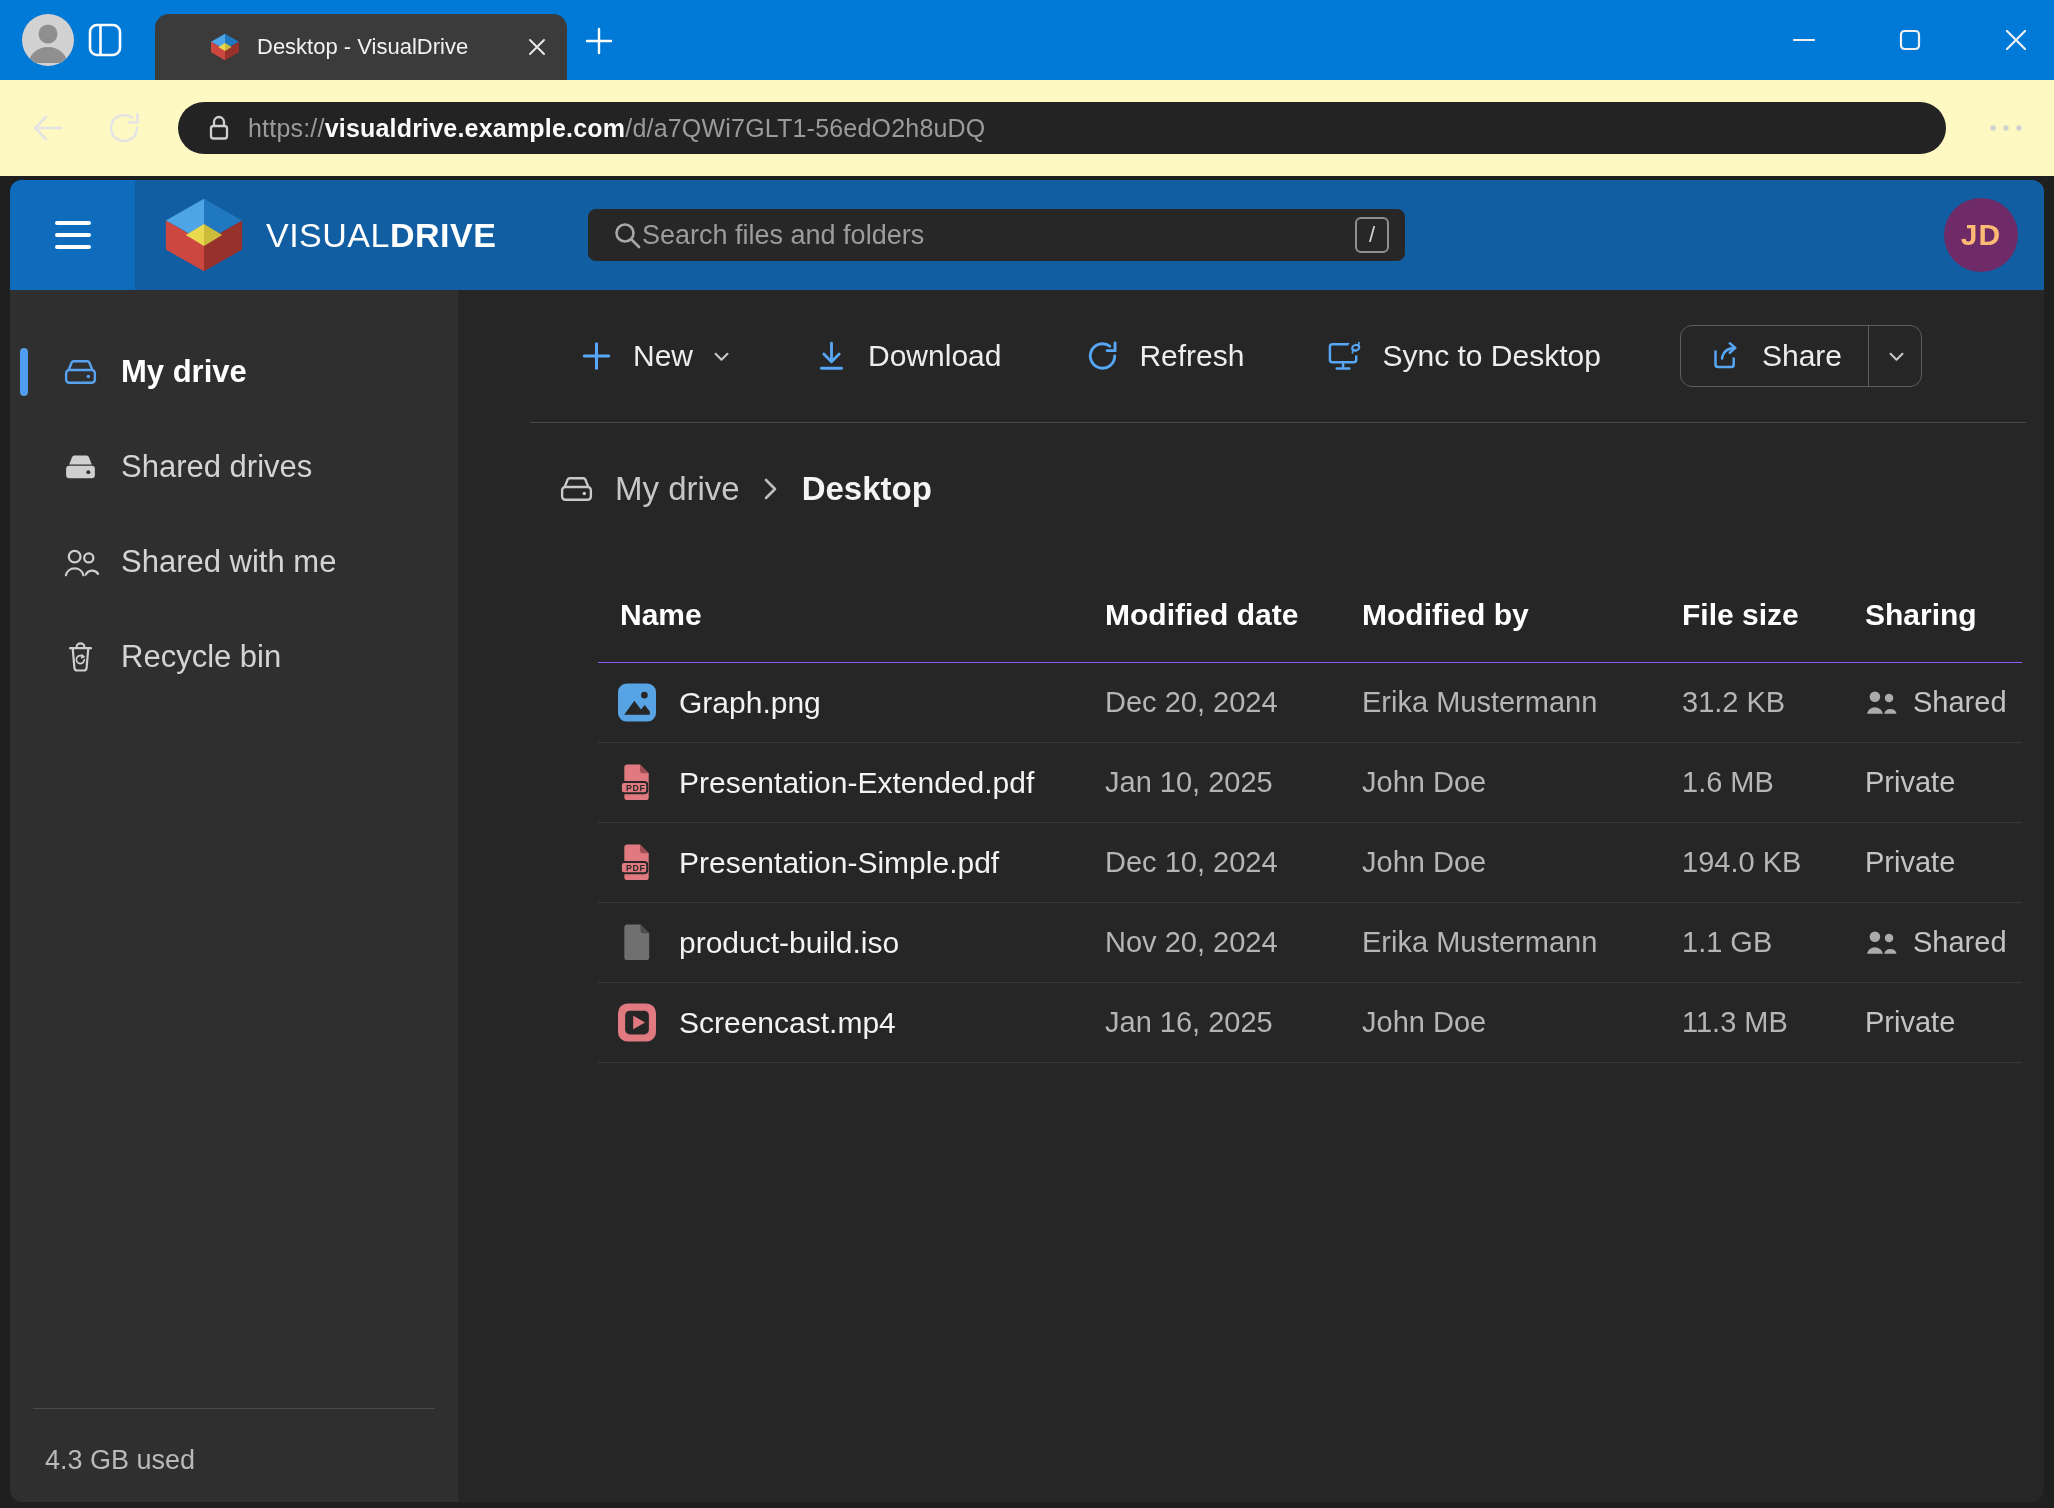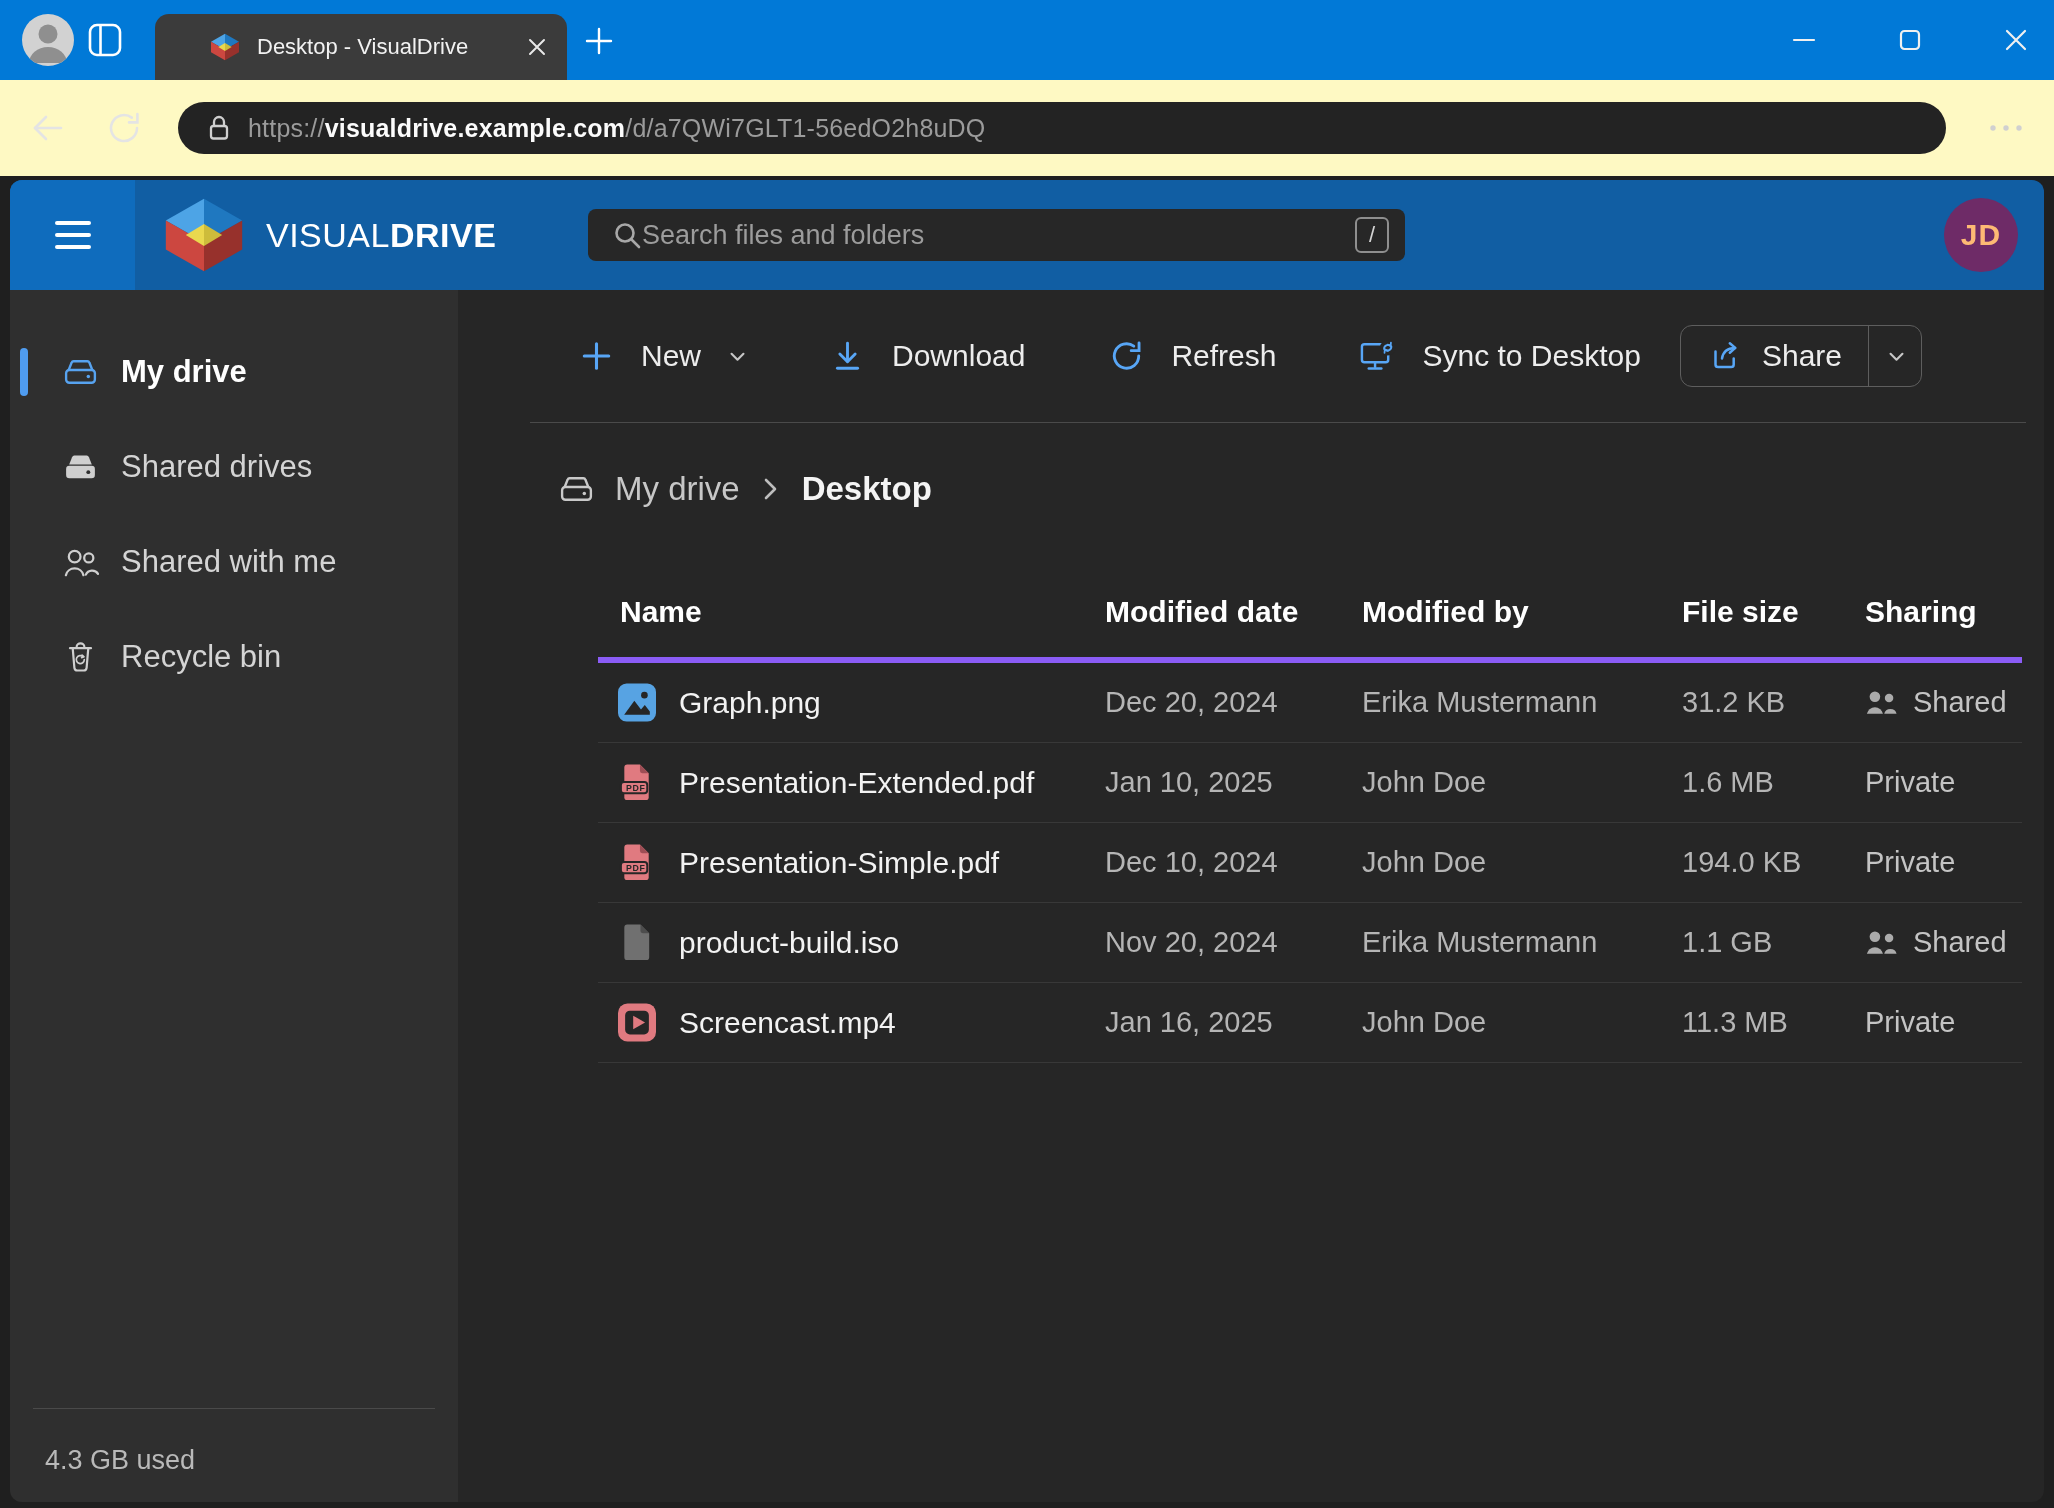--- a/index.html
+++ b/index.html
@@ -73,40 +73,40 @@
   .side-item.selected .side-icon { color:#57a3f0; }
   .side-label { margin-left:22px; font-size:31px; color:#d4d4d4; white-space:nowrap; }
   .side-item.selected .side-label { color:#ffffff; font-weight:700; }
   .storage-divider { position:absolute; left:23px; right:23px; bottom:93px; height:1px; background:#4a4a4a; }
   .storage-label { position:absolute; left:35px; bottom:26px; font-size:27px; color:#b9b9b9; }
 
   
   .main { flex:1; display:flex; flex-direction:column; min-width:0; }
   .toolbar { height:132px; display:flex; align-items:center; padding:0 122px 0 120px; flex:0 0 auto; }
   .tb-buttons { display:flex; align-items:center; gap:83px; }
-  .tb-btn { display:flex; align-items:center; gap:26px; cursor:default; }
+  .tb-btn { display:flex; align-items:center; gap:18px; cursor:default; }
   .tb-icon { width:37px; height:34px; color:#58a6f6; display:flex; align-items:center; flex:0 0 auto; }
   .tb-label { font-size:30px; color:#ededed; white-space:nowrap; }
   .tb-chevron { margin-left:2px; width:17px; height:11px; color:#c7c7c7; }
   .share-split { margin-left:auto; height:62px; border:1px solid #5e5e5e; border-radius:12px;
                  display:flex; align-items:center; }
   .share-main { display:flex; align-items:center; gap:18px; padding:0 26px; height:100%; }
   .share-divider { width:1px; height:60px; background:#5e5e5e; }
   .share-caret { width:52px; height:100%; display:flex; align-items:center; justify-content:center; color:#c7c7c7; }
   .toolbar-divider { height:1px; background:#4a4a4a; margin:0 18px 0 72px; flex:0 0 auto; }
 
   .breadcrumb { height:96px; margin-top:18px; display:flex; align-items:center; padding-left:100px; gap:20px; flex:0 0 auto; }
   .bc-icon { width:37px; height:34px; color:#c9c9c9; flex:0 0 auto; }
   .bc-root { font-size:33px; color:#c7c7c7; }
   .bc-sep { width:14px; height:22px; color:#bdbdbd; margin:0 4px; }
   .bc-current { font-size:33px; color:#f4f4f4; font-weight:700; }
 
   .table { margin:30px 22px 0 140px; }
   .thead, .trow { display:grid; grid-template-columns:507px 257px 320px 183px 1fr; align-items:center; }
-  .thead { height:96px; border-bottom:6px solid #8b5cf6; }
+  .thead { height:96px; border-bottom:1px solid #8b5cf6; }
   .th { font-size:30px; font-weight:700; color:#ffffff; }
   .th:first-child { padding-left:22px; }
   .trow { height:80px; border-bottom:1px solid #383838; }
   .cell { font-size:29px; color:#b5b5b5; white-space:nowrap; overflow:hidden; }
   .name-cell { display:flex; align-items:center; gap:23px; padding-left:20px; }
   .ficon { width:38px; height:39px; display:flex; align-items:center; flex:0 0 auto;justify-content:center; }
   .fname { font-size:30px; color:#f3f3f3; }
   .sharing { display:flex; align-items:center; gap:14px; color:#c4c4c4; }
   .people { width:34px; height:25px; display:flex; align-items:center; flex:0 0 auto; }
 

